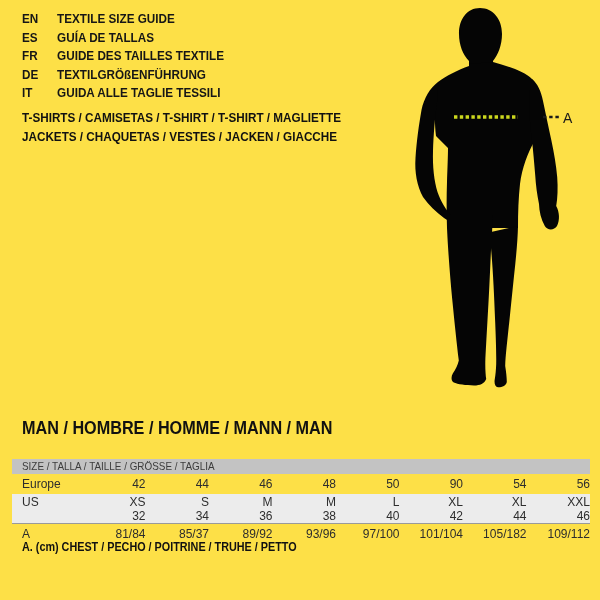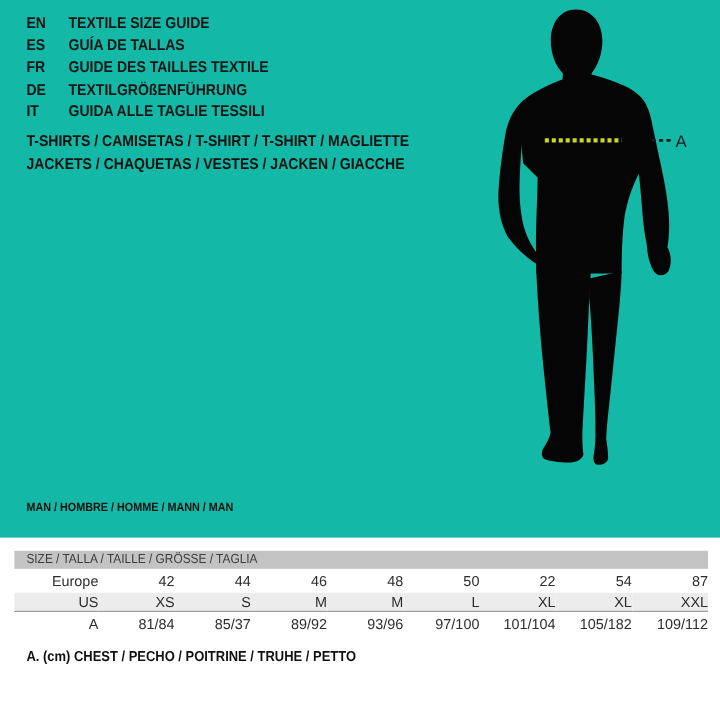--- a/index.html
+++ b/index.html
@@ -1,43 +1,43 @@
 <!DOCTYPE html>
 <html><head>
 <meta charset="utf-8">
 <style>
   html,body{margin:0;padding:0;}
   body{
     width:600px;height:600px;background:#ffffff;
     font-family:"Liberation Sans",sans-serif;color:#161616;
     position:relative;overflow:hidden;
   }
-  .canvas{position:absolute;inset:0;width:600px;height:448px;background:#14b8a6;}
+  .canvas{position:absolute;inset:0;width:600px;height:600px;background:#fde047;}
 
   
   .cond{transform:scaleX(0.9);transform-origin:left top;display:inline-block;white-space:nowrap;}
 
   .lang-block{position:absolute;left:22px;top:10px;}
   .lang-row{display:flex;line-height:18.5px;font-size:13px;font-weight:bold;color:#161616;}
   .lang-code{width:39px;flex:0 0 39px;}
   .lang-label{white-space:nowrap;}
 
   .categories{position:absolute;left:22px;top:108px;font-size:13px;font-weight:bold;line-height:19px;color:#111;}
   .cat-line{white-space:nowrap;}
 
   .figure{position:absolute;left:390px;top:0;width:210px;height:395px;}
   .figure svg{display:block;width:210px;height:395px;}
 
-  .section-title{position:absolute;left:22px;top:418px;font-size:10px;font-weight:bold;color:#111;}
+  .section-title{position:absolute;left:22px;top:418px;font-size:18px;font-weight:bold;color:#111;}
 
   .size-table{position:absolute;left:12px;top:459px;width:578px;font-size:12px;color:#2d2d2d;}
   .tbl-header{background:#c3c3c3;height:15px;line-height:15px;padding-left:10px;font-size:11px;color:#3c3c3c;}
   .size-table table{border-collapse:collapse;width:100%;table-layout:fixed;}
   .size-table td{text-align:right;padding:0;font-size:12px;vertical-align:middle;}
-  .size-table td.lbl{text-align:right;padding-left:10px;}
+  .size-table td.lbl{text-align:left;padding-left:10px;}
   .size-table tr.r0 td{height:20px;}
   .size-table tr.shaded td{background:#ececec;}
   .size-table tr.r1 td{height:15px;}
   .size-table tr.r2 td{height:14px;}
   .size-table tr.divider td{border-top:1px solid #9a9a9a;height:20px;}
 
   .footnote{position:absolute;left:22px;top:540px;font-size:12px;font-weight:bold;color:#111;}
 </style>
 </head>
 <body>
@@ -131,34 +131,45 @@
           <col>
       </colgroup>
       <tbody>
           <tr class="r0">
             <td class="lbl">Europe</td>
             <td>42</td>
             <td>44</td>
             <td>46</td>
             <td>48</td>
             <td>50</td>
-            <td>22</td>
+            <td>90</td>
             <td>54</td>
-            <td>87</td>
+            <td>56</td>
           </tr>
           <tr class="r1 shaded">
             <td class="lbl">US</td>
             <td>XS</td>
             <td>S</td>
             <td>M</td>
             <td>M</td>
             <td>L</td>
             <td>XL</td>
             <td>XL</td>
             <td>XXL</td>
+          </tr>
+          <tr class="r2 shaded">
+            <td class="lbl"></td>
+            <td>32</td>
+            <td>34</td>
+            <td>36</td>
+            <td>38</td>
+            <td>40</td>
+            <td>42</td>
+            <td>44</td>
+            <td>46</td>
           </tr>
           <tr class="r3 divider">
             <td class="lbl">A</td>
             <td>81/84</td>
             <td>85/37</td>
             <td>89/92</td>
             <td>93/96</td>
             <td>97/100</td>
             <td>101/104</td>
             <td>105/182</td>

